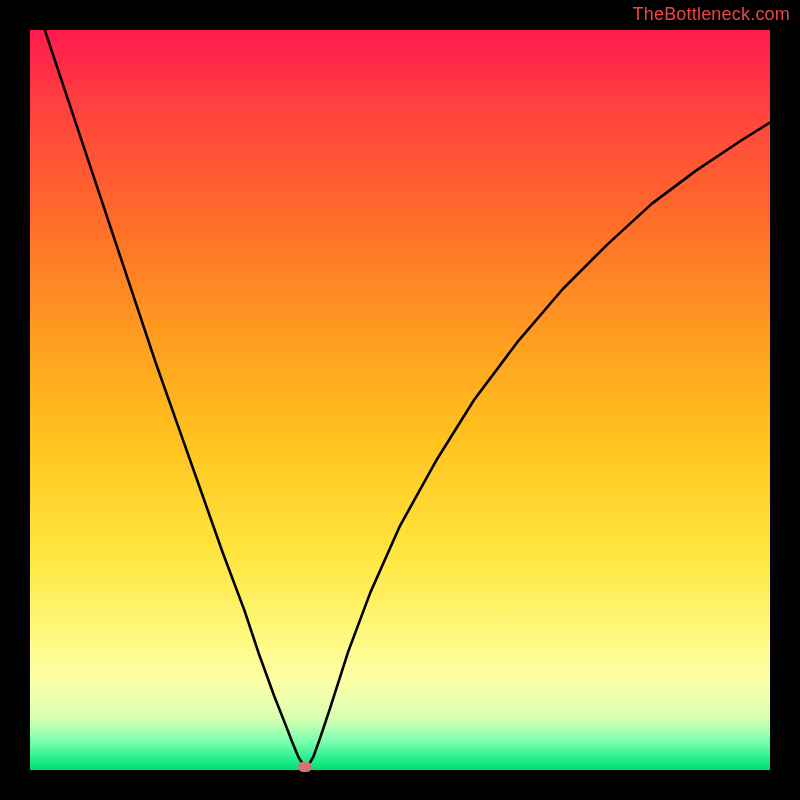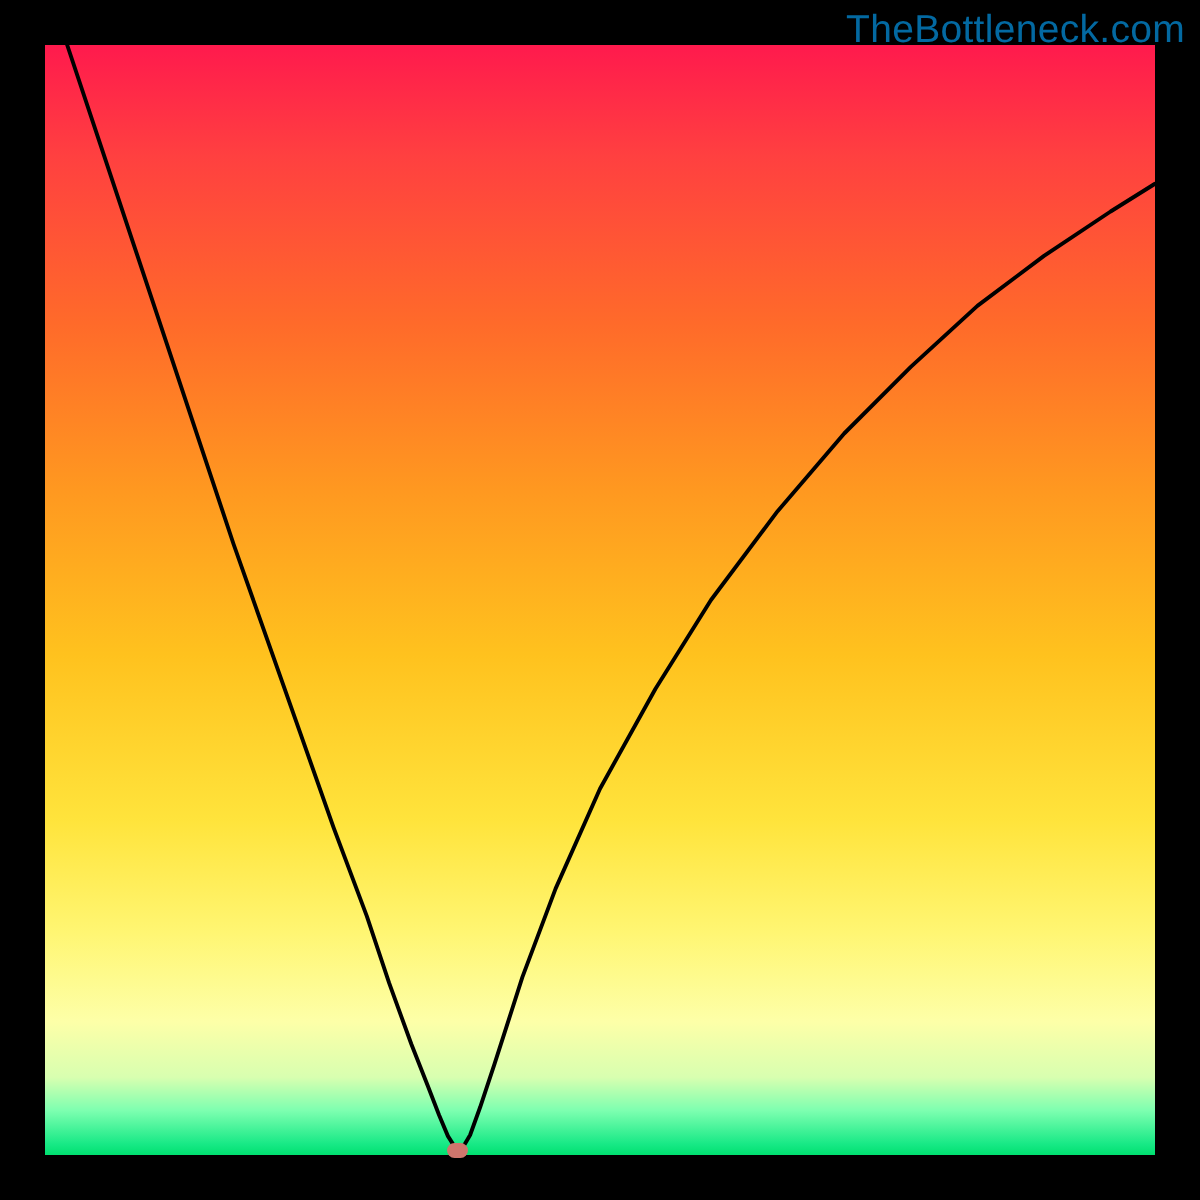--- a/index.html
+++ b/index.html
@@ -45,22 +45,22 @@
     left: 0;
     top: 0;
     width: 740px;
     height: 740px;
     overflow: visible;
   }
   .watermark {
     position: absolute;
     top: 4px;
     right: 10px;
-    color: #0369a1;
-    font-size: 26px;
+    color: #ef4444;
+    font-size: 18px;
     font-weight: 500;
     letter-spacing: 0.2px;
     user-select: none;
   }
   .marker {
     position: absolute;
     width: 14px;
     height: 10px;
     background: #cf766d;
     border-radius: 5px;

